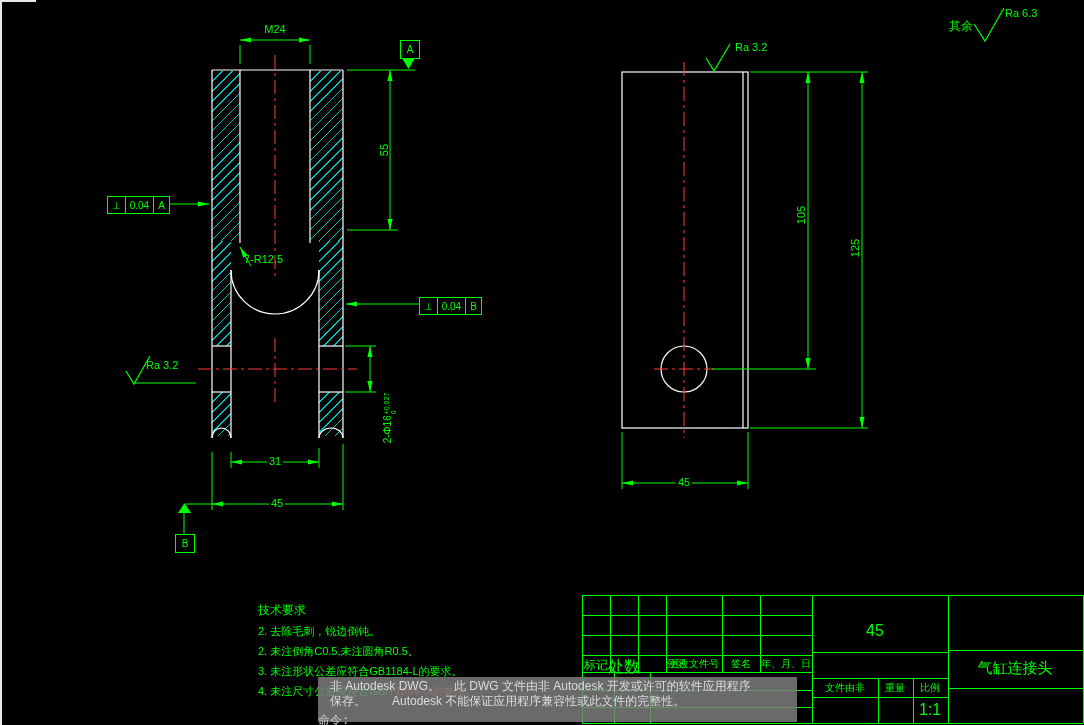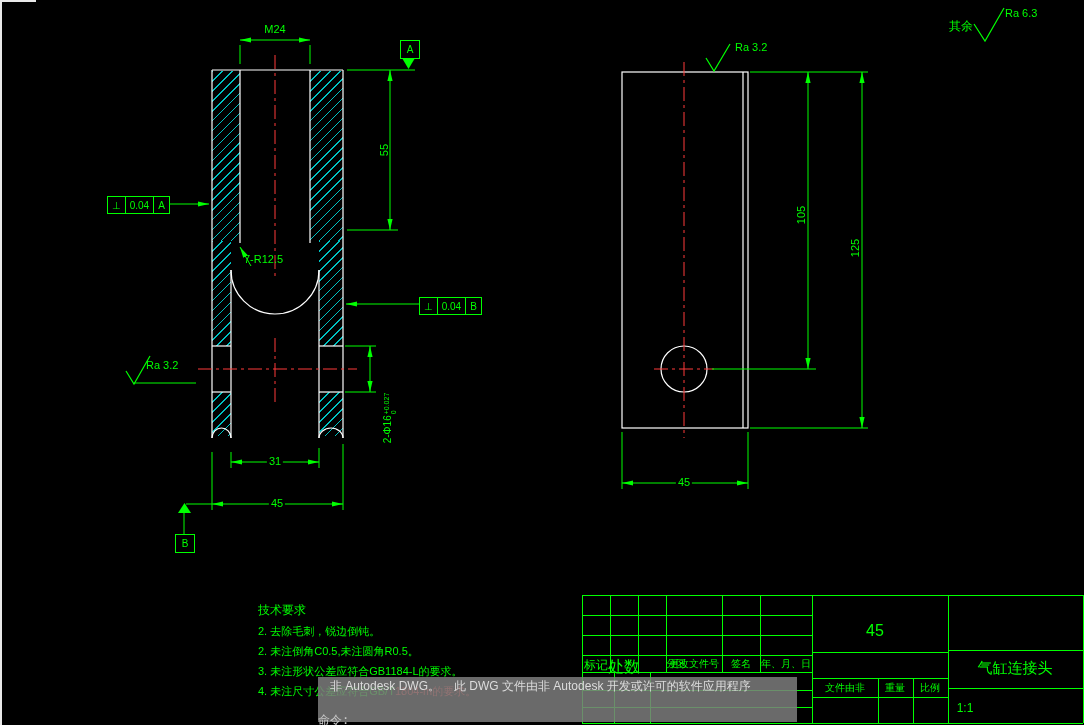--- a/index.html
+++ b/index.html
@@ -189,21 +189,24 @@
 <div class="tb cx" style="left:1015px;top:659px;font-size:15px">气缸连接头</div>
 <div class="tb cx" style="left:596px;top:657px;font-size:12px">标记</div>
 <div class="tb cx" style="left:624px;top:657px;font-size:16px">处数</div>
 <div class="tb cx" style="left:676px;top:657px;font-size:10px">分区</div>
 <div class="tb cx" style="left:694px;top:657px;font-size:10px">更改文件号</div>
 <div class="tb cx" style="left:741px;top:657px;font-size:10px">签名</div>
 <div class="tb cx" style="left:786px;top:657px;font-size:10px">年、月、日</div>
 <div class="tb cx" style="left:845px;top:681px;font-size:10px">文件由非</div>
 <div class="tb cx" style="left:895px;top:681px;font-size:10px">重量</div>
 <div class="tb cx" style="left:930px;top:681px;font-size:10px">比例</div>
-<div class="tb cx" style="left:965px;top:701px;font-size:12px">1:1</div>
+<div class="tb cx" style="left:930px;top:701px;font-size:16px">1:1</div>
 
 <div class="overlay">
   <div>
     <span>非 Autodesk DWG。</span><span style="margin-left:14px">此 DWG 文件由非 Autodesk 开发或许可的软件应用程序</span>
   </div>
+  <div>
+    <span>保存。</span><span style="margin-left:26px">Autodesk 不能保证应用程序兼容性或此文件的完整性。</span>
+  </div>
 </div>
 
 <div class="cmd">命令:</div>
 
 </body></html>

